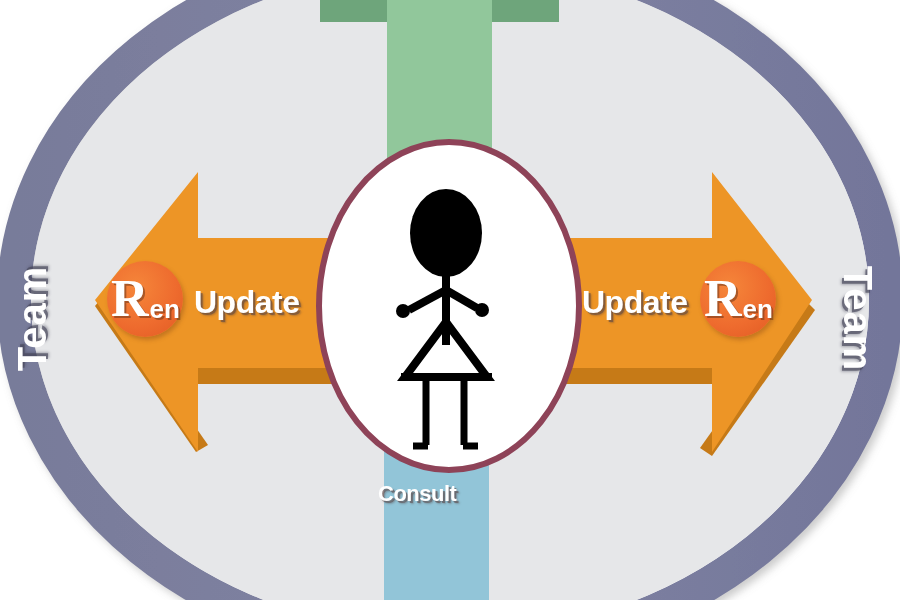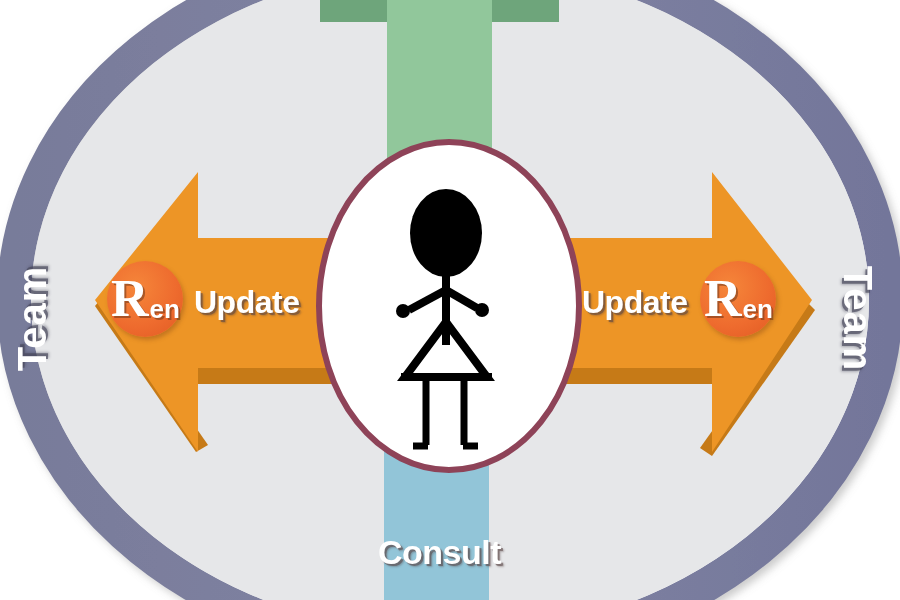--- a/index.html
+++ b/index.html
@@ -33,22 +33,22 @@
     white-space: nowrap;
     user-select: none;
   }
   .lbl-report {
     left: 385px;
     top: 70px;
     font-size: 34px;
   }
   .lbl-consult {
     left: 378px;
-    top: 533px;
-    font-size: 34px;
+    top: 481px;
+    font-size: 22px;
   }
   .lbl-update-left {
     left: 194px;
     top: 284px;
     font-size: 32px;
   }
   .lbl-update-right {
     left: 582px;
     top: 284px;
     font-size: 32px;

